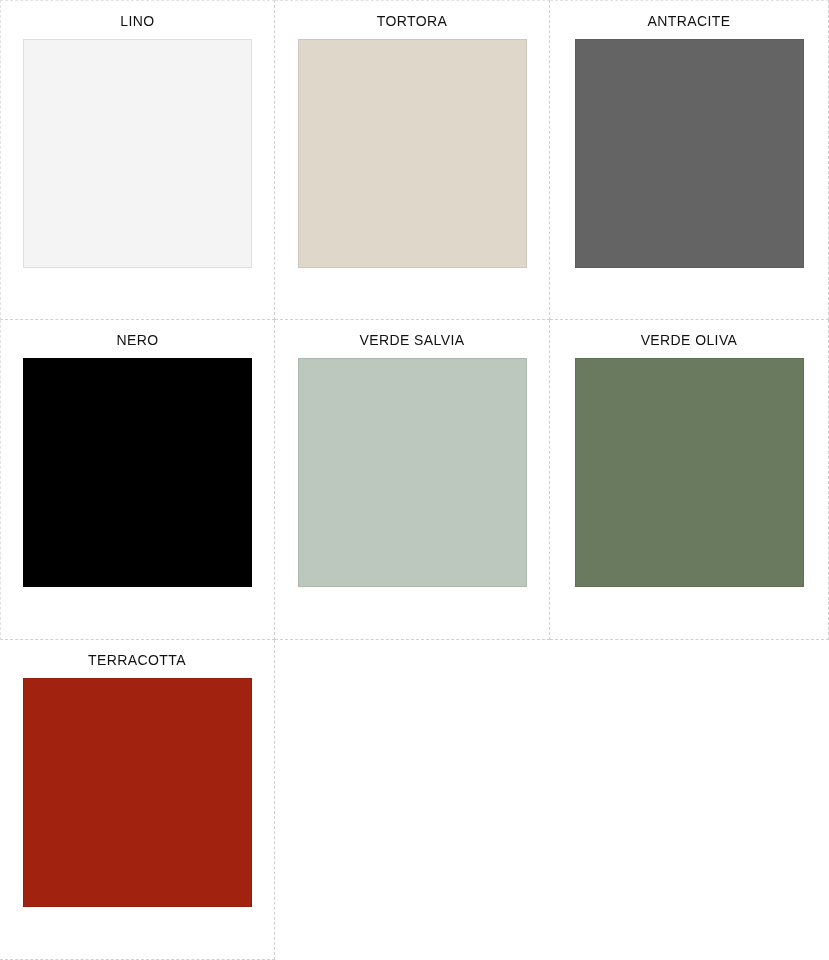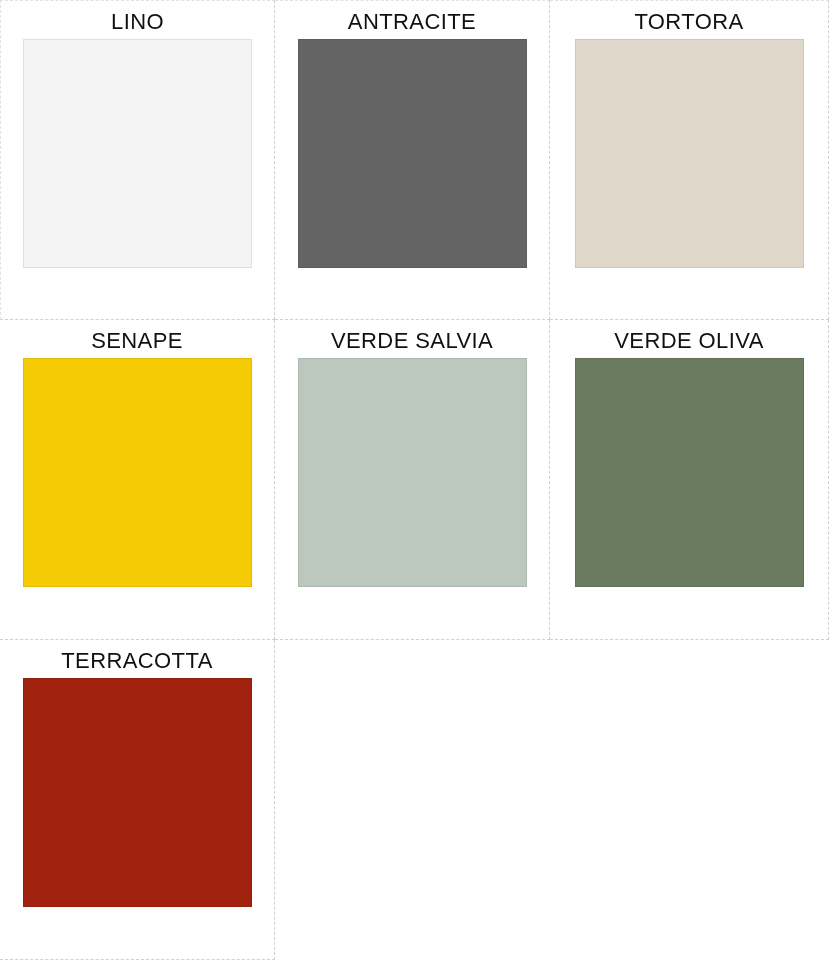--- a/index.html
+++ b/index.html
@@ -36,21 +36,21 @@
     border-right: 1px dashed #d0d0d0;
   }
   .swatch-cell.row-1 {
     border-top: 1px dashed #e2e2e2;
   }
   .swatch-cell.col-1 {
     border-left: 1px dashed #e2e2e2;
   }
 
   .swatch-label {
-    font-size: 22px;
+    font-size: 14px;
     line-height: 17px;
     letter-spacing: 0.4px;
     color: #111111;
     text-transform: uppercase;
     text-align: center;
     margin-top: 12px;
     height: 22px;
     white-space: nowrap;
   }
 
@@ -65,35 +65,35 @@
 </head>
 <body>
 
 <div id="palette-grid">
 
   <div class="swatch-cell row-1 col-1">
     <div class="swatch-label">LINO</div>
     <div class="swatch-chip" style="background-color: rgb(244, 244, 244);"></div>
   </div>
 
+  <div class="swatch-cell row-1 col-2">
+    <div class="swatch-label">TORTORA</div>
+    <div class="swatch-chip" style="background-color: rgb(224, 215, 203);"></div>
+  </div>
+
   <div class="swatch-cell row-1 col-3">
     <div class="swatch-label">ANTRACITE</div>
     <div class="swatch-chip" style="background-color: rgb(100, 100, 100);"></div>
   </div>
 
-  <div class="swatch-cell row-1 col-2">
-    <div class="swatch-label">TORTORA</div>
-    <div class="swatch-chip" style="background-color: rgb(224, 215, 203);"></div>
+  <div class="swatch-cell row-2 col-1">
+    <div class="swatch-label">NERO</div>
+    <div class="swatch-chip" style="background-color: rgb(0, 0, 0);"></div>
   </div>
 
-
-  <div class="swatch-cell row-2 col-2">
-    <div class="swatch-label">SENAPE</div>
-    <div class="swatch-chip" style="background-color: rgb(245, 203, 6);"></div>
-  </div>
 
   <div class="swatch-cell row-2 col-3">
     <div class="swatch-label">VERDE SALVIA</div>
     <div class="swatch-chip" style="background-color: rgb(188, 200, 190);"></div>
   </div>
 
 
   <div class="swatch-cell row-3 col-3">
     <div class="swatch-label">VERDE OLIVA</div>
     <div class="swatch-chip" style="background-color: rgb(105, 122, 95);"></div>

